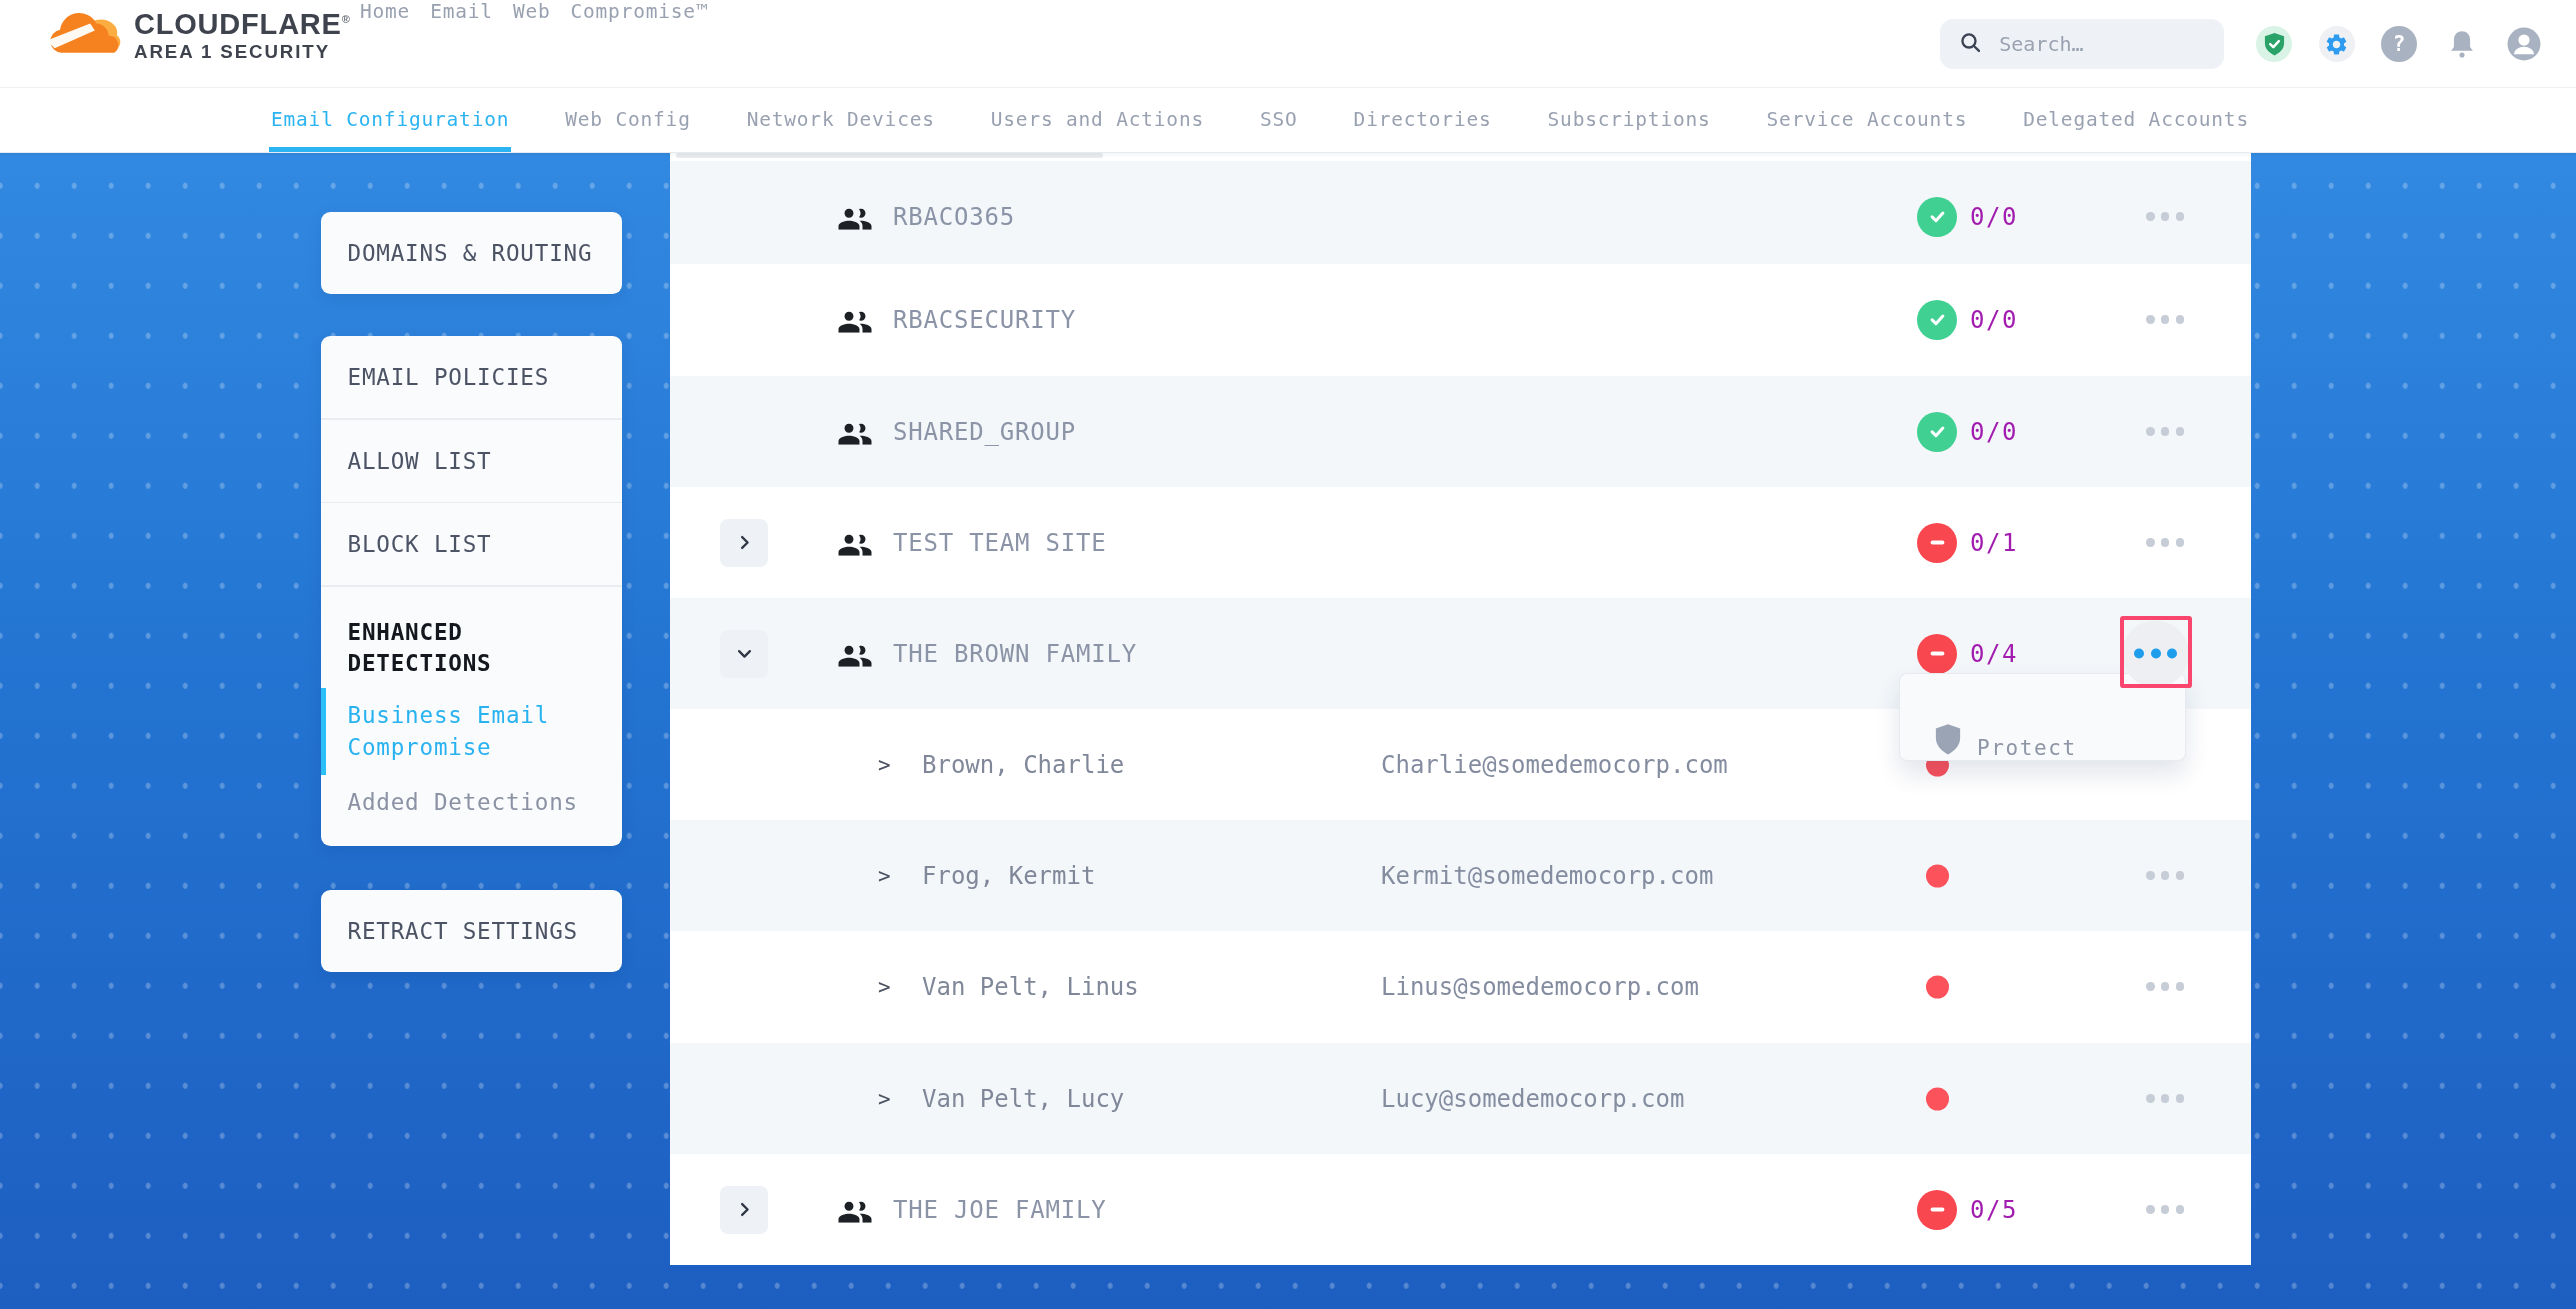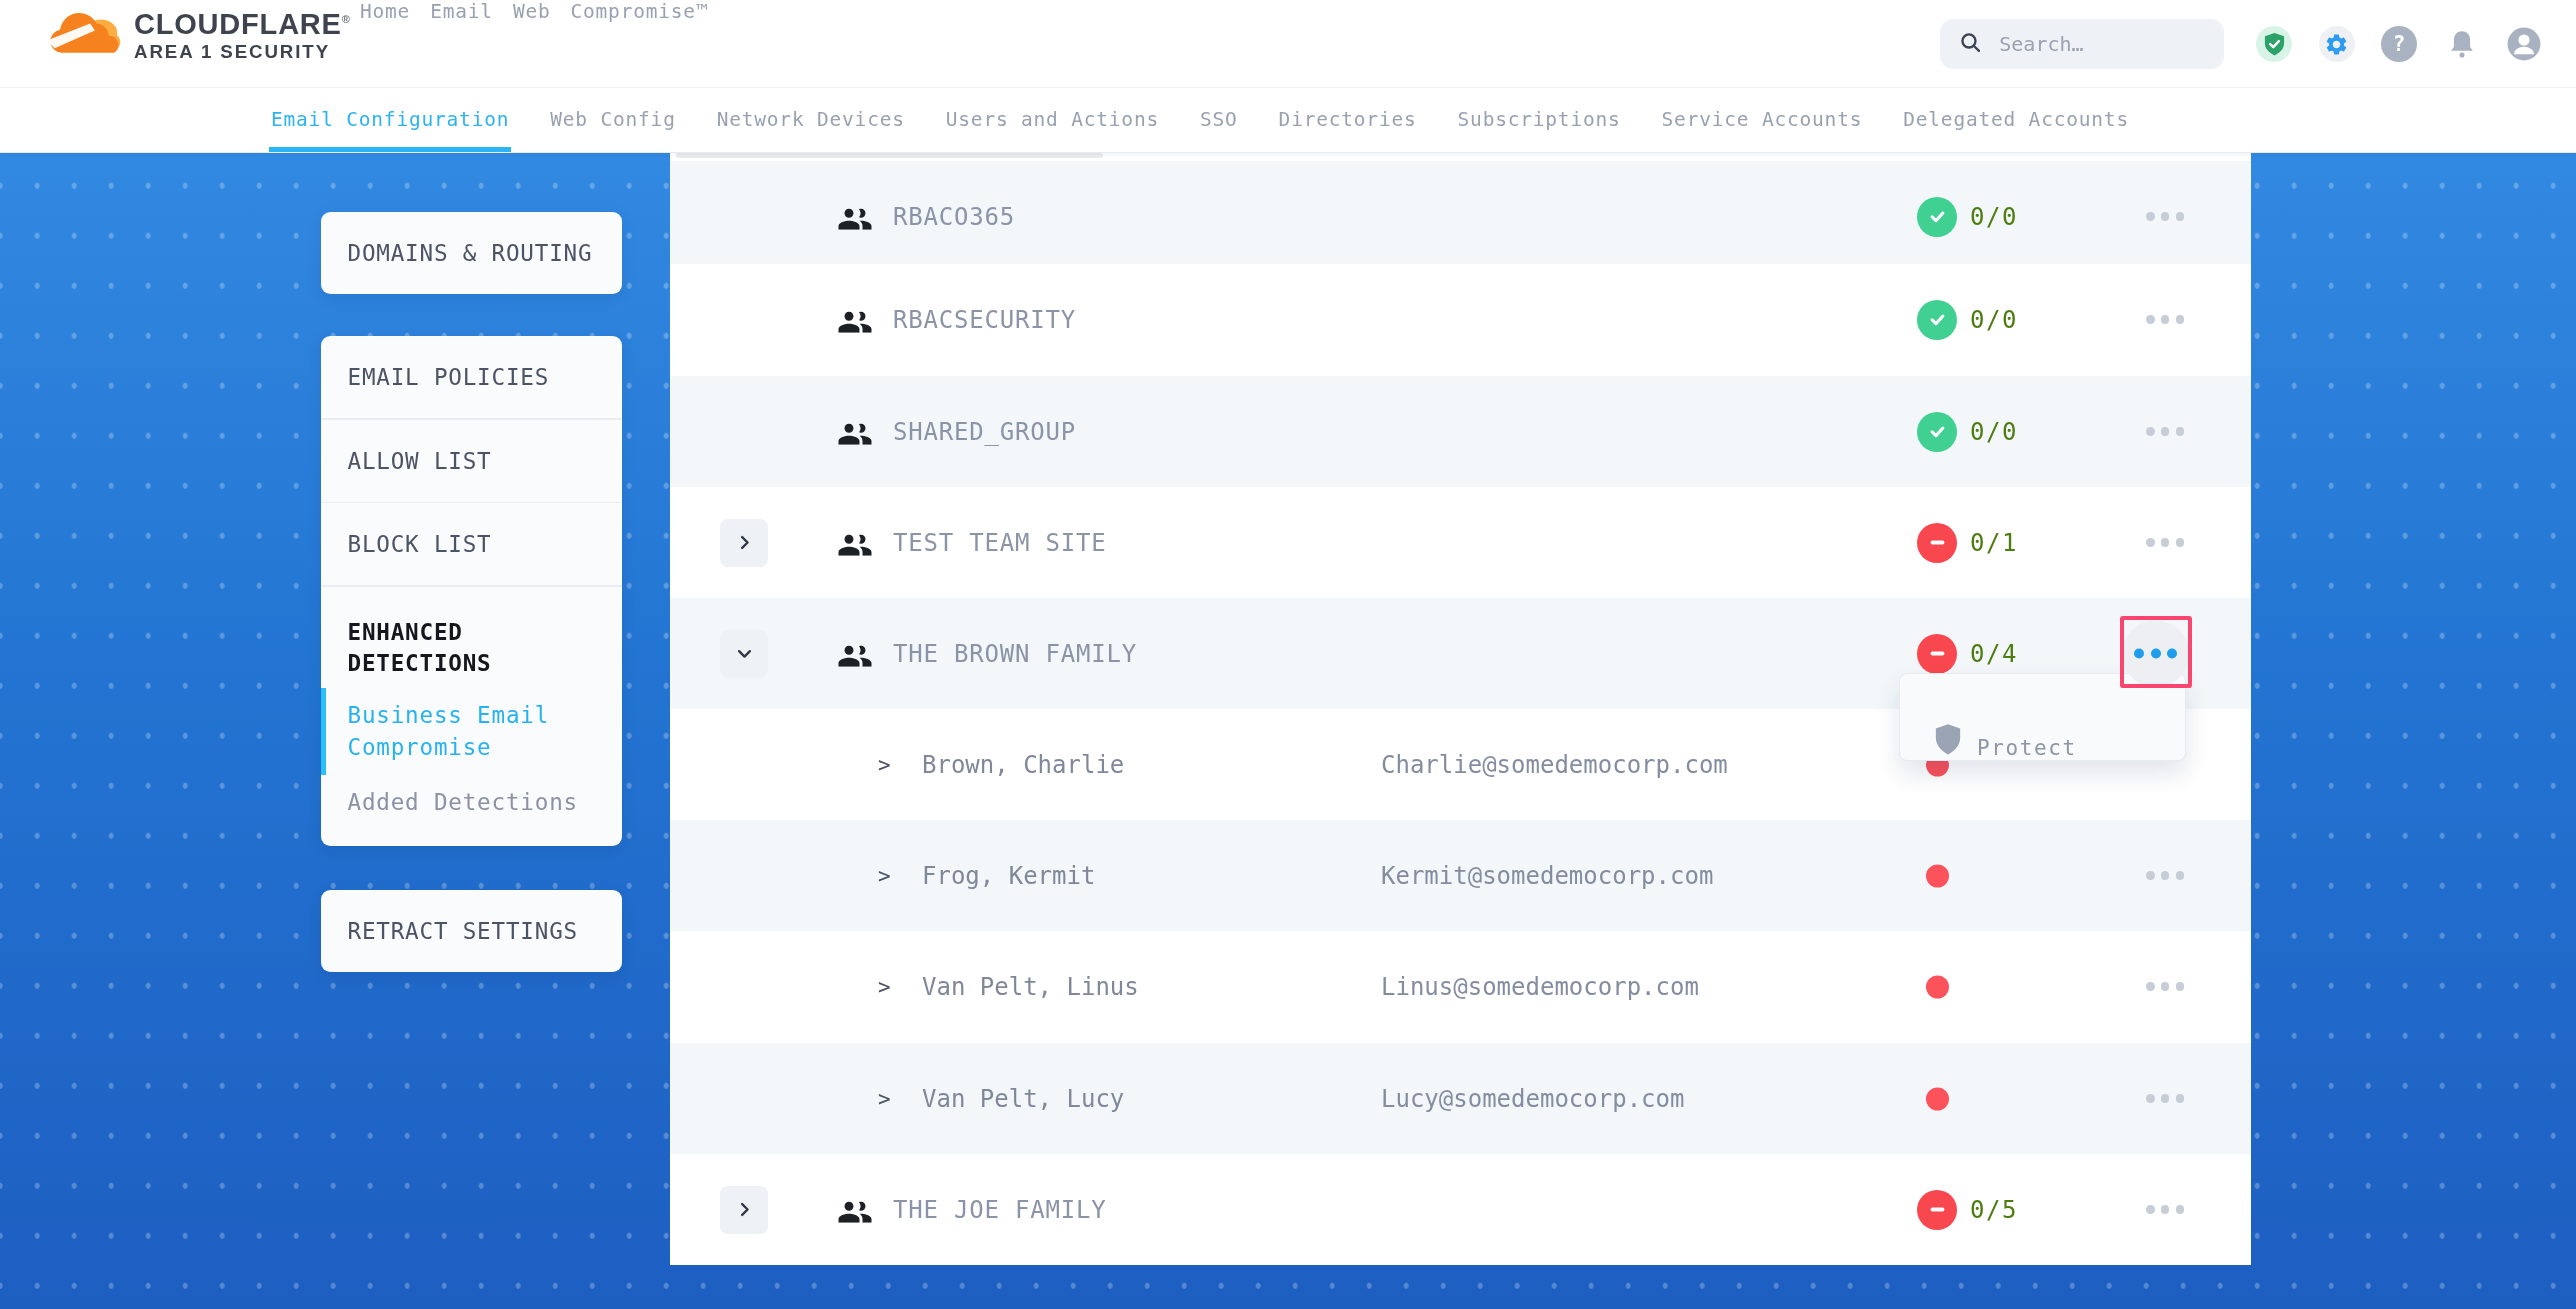--- a/index.html
+++ b/index.html
@@ -24,21 +24,21 @@
           font-size:20px;color:#6b7385;width:195px;}
   .search input::placeholder{color:#9aa2b2;}
   .hdr-icons{position:absolute;left:2256px;top:26px;display:flex;gap:26.5px;align-items:center;height:36px;}
   .icn{width:36px;height:36px;border-radius:50%;display:flex;align-items:center;justify-content:center;flex:0 0 auto;}
   .icn.shield{background:#d9f4e7;}
   .icn.gear{background:#eef0f4;}
   .icn.help{background:#a9b2c0;color:#fff;font-size:21px;font-weight:bold;font-family:"DejaVu Sans Mono",monospace;}
   
   .subbar{position:absolute;left:0;top:87px;width:2576px;height:65px;background:#fff;z-index:9;
           border-bottom:0.8px solid #e7eaee;box-shadow:0 1.6px 3.1px rgba(40,60,90,.06);}
-  .tabs{position:absolute;left:271px;top:0;height:65px;display:flex;gap:41px;}
+  .tabs{position:absolute;left:271px;top:0;height:65px;display:flex;gap:56px;}
   .tab{display:flex;align-items:center;font-size:19.5px;color:#99a1b1;letter-spacing:0.8px;
        position:relative;cursor:pointer;white-space:nowrap;}
   .tab.active{color:#2cb3f1;}
   .tab.active::after{content:"";position:absolute;left:-1.6px;right:-1.6px;bottom:0;height:4.7px;background:#2cb3f1;}
   .subscroll{position:absolute;left:676px;top:153px;width:427px;height:5.4px;background:#e8ebee;
              border-radius:3.1px;z-index:3;}
   
   .canvas{position:absolute;left:0;top:153px;width:2576px;height:1156px;
           background:linear-gradient(180deg,#3289e1 0%,#2374d2 45%,#1d5ec1 100%);}
   .canvas::after{content:"";position:absolute;inset:0;pointer-events:none;
@@ -67,21 +67,21 @@
           letter-spacing:0.8px;white-space:nowrap;}
   .m-chev{position:absolute;left:208px;top:50%;transform:translateY(-50%);font-size:21px;color:#4a5160;}
   .m-name{position:absolute;left:252px;top:50%;transform:translateY(-50%);font-size:24px;color:#7f8799;white-space:nowrap;}
   .m-email{position:absolute;left:711px;top:50%;transform:translateY(-50%);font-size:24px;color:#848ca0;white-space:nowrap;}
   .m-dot{position:absolute;left:1256px;top:50%;transform:translateY(-50%);width:23px;height:23px;
          border-radius:50%;background:#fb525c;z-index:1;}
   .badge{position:absolute;left:1247px;top:50%;transform:translateY(-50%);width:40px;height:40px;
          border-radius:50%;display:flex;align-items:center;justify-content:center;}
   .badge.ok{background:#3fd092;}
   .badge.bad{background:#f9474f;}
-  .count{position:absolute;left:1300px;top:50%;transform:translateY(-50%);font-size:24px;color:#4d7c0f;letter-spacing:1.6px;}
+  .count{position:absolute;left:1300px;top:50%;transform:translateY(-50%);font-size:24px;color:#a21caf;letter-spacing:1.6px;}
   .dots{position:absolute;left:1473px;top:50%;transform:translateY(-50%);display:flex;gap:6.2px;cursor:pointer;padding:7.8px 3.1px;}
   .dots i{width:8.6px;height:8.6px;border-radius:50%;background:#c7cdd7;display:block;}
   .dots-active{position:absolute;left:1452px;top:50%;transform:translateY(-50%);width:67px;height:67px;
          border-radius:50%;background:#edeff2;display:flex;gap:6.2px;align-items:center;justify-content:center;
          cursor:pointer;z-index:7;}
   .dots-active i{width:10px;height:10px;border-radius:50%;background:#1f9ded;display:block;}
   
   .popup{position:absolute;left:1899px;top:673px;width:287px;height:88px;background:#f8fafb;
          border:1.6px solid #e7eaee;border-radius:7.8px;box-sizing:border-box;z-index:6;
          box-shadow:0 12.5px 25px rgba(20,45,90,.12);display:flex;align-items:flex-end;gap:14px;padding-left:33px;}

